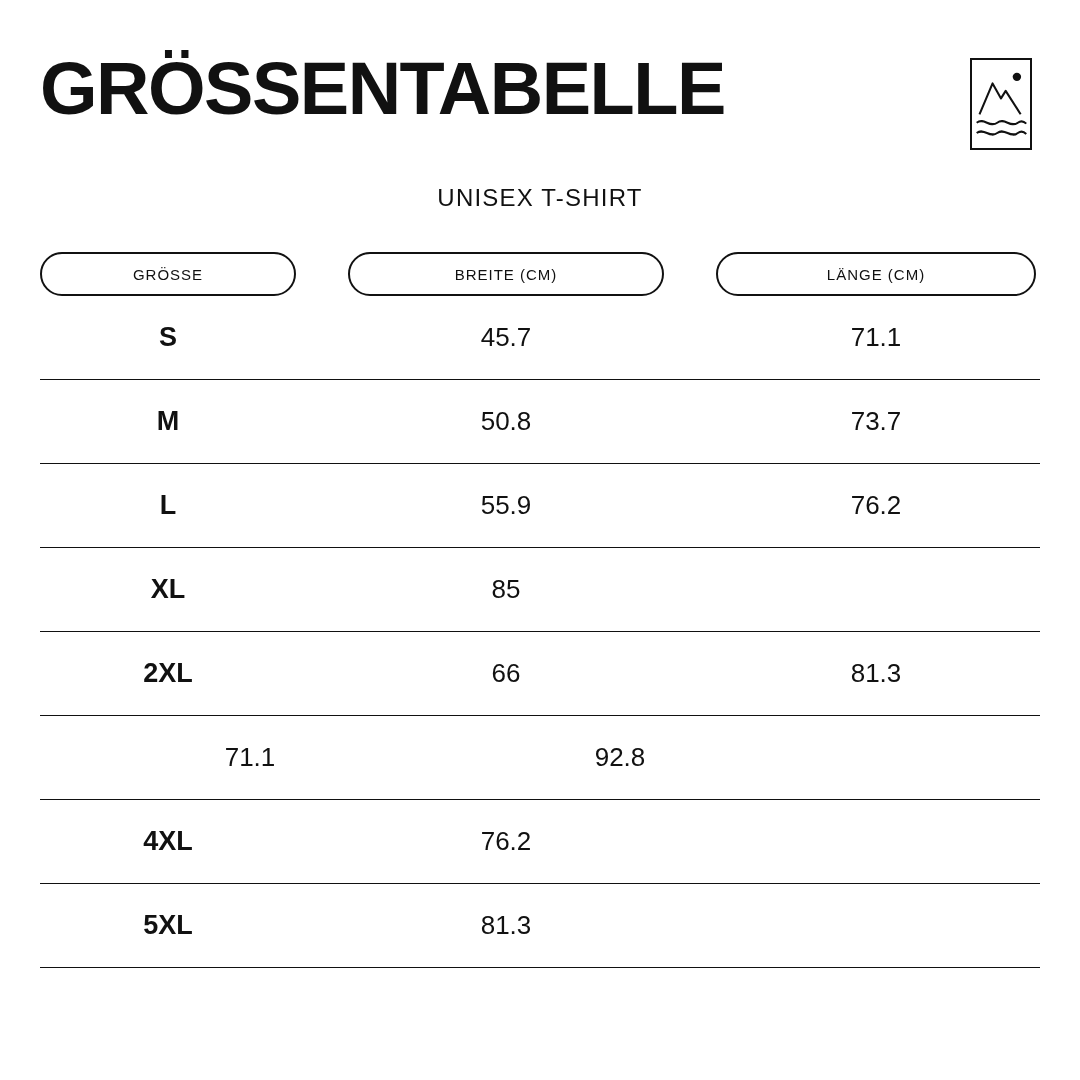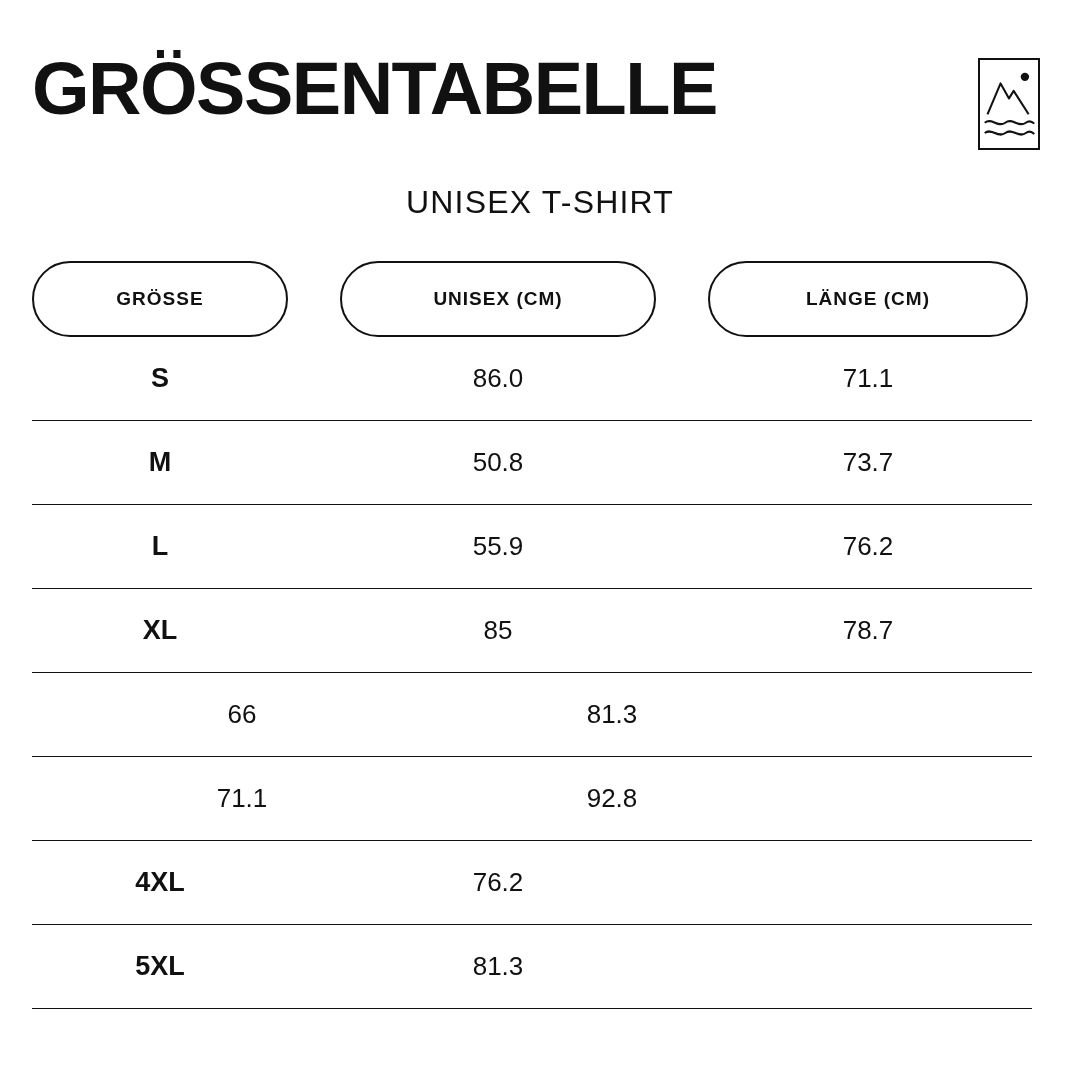--- a/index.html
+++ b/index.html
@@ -8,21 +8,21 @@
     height: 1080px;
     background: #ffffff;
     font-family: "Liberation Sans", sans-serif;
     color: #111111;
     overflow: hidden;
   }
   .page {
     position: relative;
     width: 1080px;
     height: 1080px;
-    padding: 0 32px;
+    padding: 0 40px;
   }
 
   
   .header {
     display: flex;
     align-items: flex-start;
     justify-content: space-between;
     padding-top: 52px;
   }
   .title {
@@ -39,45 +39,45 @@
     border: 2.5px solid #111111;
     position: relative;
     margin-top: 6px;
     margin-right: 8px;
     overflow: hidden;
   }
   .logo-box svg { display: block; width: 100%; height: 100%; }
 
   .subtitle {
     text-align: center;
-    font-size: 32px;
+    font-size: 24px;
     letter-spacing: 1.2px;
     font-weight: 400;
     color: #111111;
     margin-top: 34px;
   }
 
   
   .table {
     margin-top: 40px;
     width: 1000px;
   }
   .thead {
     display: flex;
     align-items: center;
   }
   .th {
     border: 2.5px solid #111111;
     border-radius: 40px;
-    height: 76px;
+    height: 44px;
     display: flex;
     align-items: center;
     justify-content: center;
-    font-size: 19px;
-    font-weight: 700;
+    font-size: 15px;
+    font-weight: 400;
     letter-spacing: 1px;
   }
   .th.c0 { width: 256px; margin-left: 0; }
   .th.c1 { width: 316px; margin-left: 52px; }
   .th.c2 { width: 320px; margin-left: 52px; }
 
   .row {
     display: flex;
     align-items: center;
     height: 84px;
@@ -112,49 +112,49 @@
       </svg>
     </div>
   </div>
 
   <div class="subtitle">UNISEX T-SHIRT</div>
 
   <div class="table">
 
     <div class="thead">
       <div class="th c0">GRÖSSE</div>
-      <div class="th c1">UNISEX (CM)</div>
+      <div class="th c1">BREITE (CM)</div>
       <div class="th c2">LÄNGE (CM)</div>
     </div>
 
     <div class="row">
       <div class="cell size">S</div>
-      <div class="cell val1">86.0</div>
+      <div class="cell val1">45.7</div>
       <div class="cell val2">71.1</div>
     </div>
 
     <div class="row">
       <div class="cell size">M</div>
       <div class="cell val1">50.8</div>
       <div class="cell val2">73.7</div>
     </div>
 
     <div class="row">
       <div class="cell size">L</div>
       <div class="cell val1">55.9</div>
       <div class="cell val2">76.2</div>
     </div>
 
     <div class="row">
       <div class="cell size">XL</div>
       <div class="cell val1">85</div>
-      <div class="cell val2">78.7</div>
     </div>
 
     <div class="row">
+      <div class="cell size">2XL</div>
       <div class="cell val1">66</div>
       <div class="cell val2">81.3</div>
     </div>
 
     <div class="row">
       <div class="cell val1">71.1</div>
       <div class="cell val2">92.8</div>
     </div>
 
     <div class="row">

